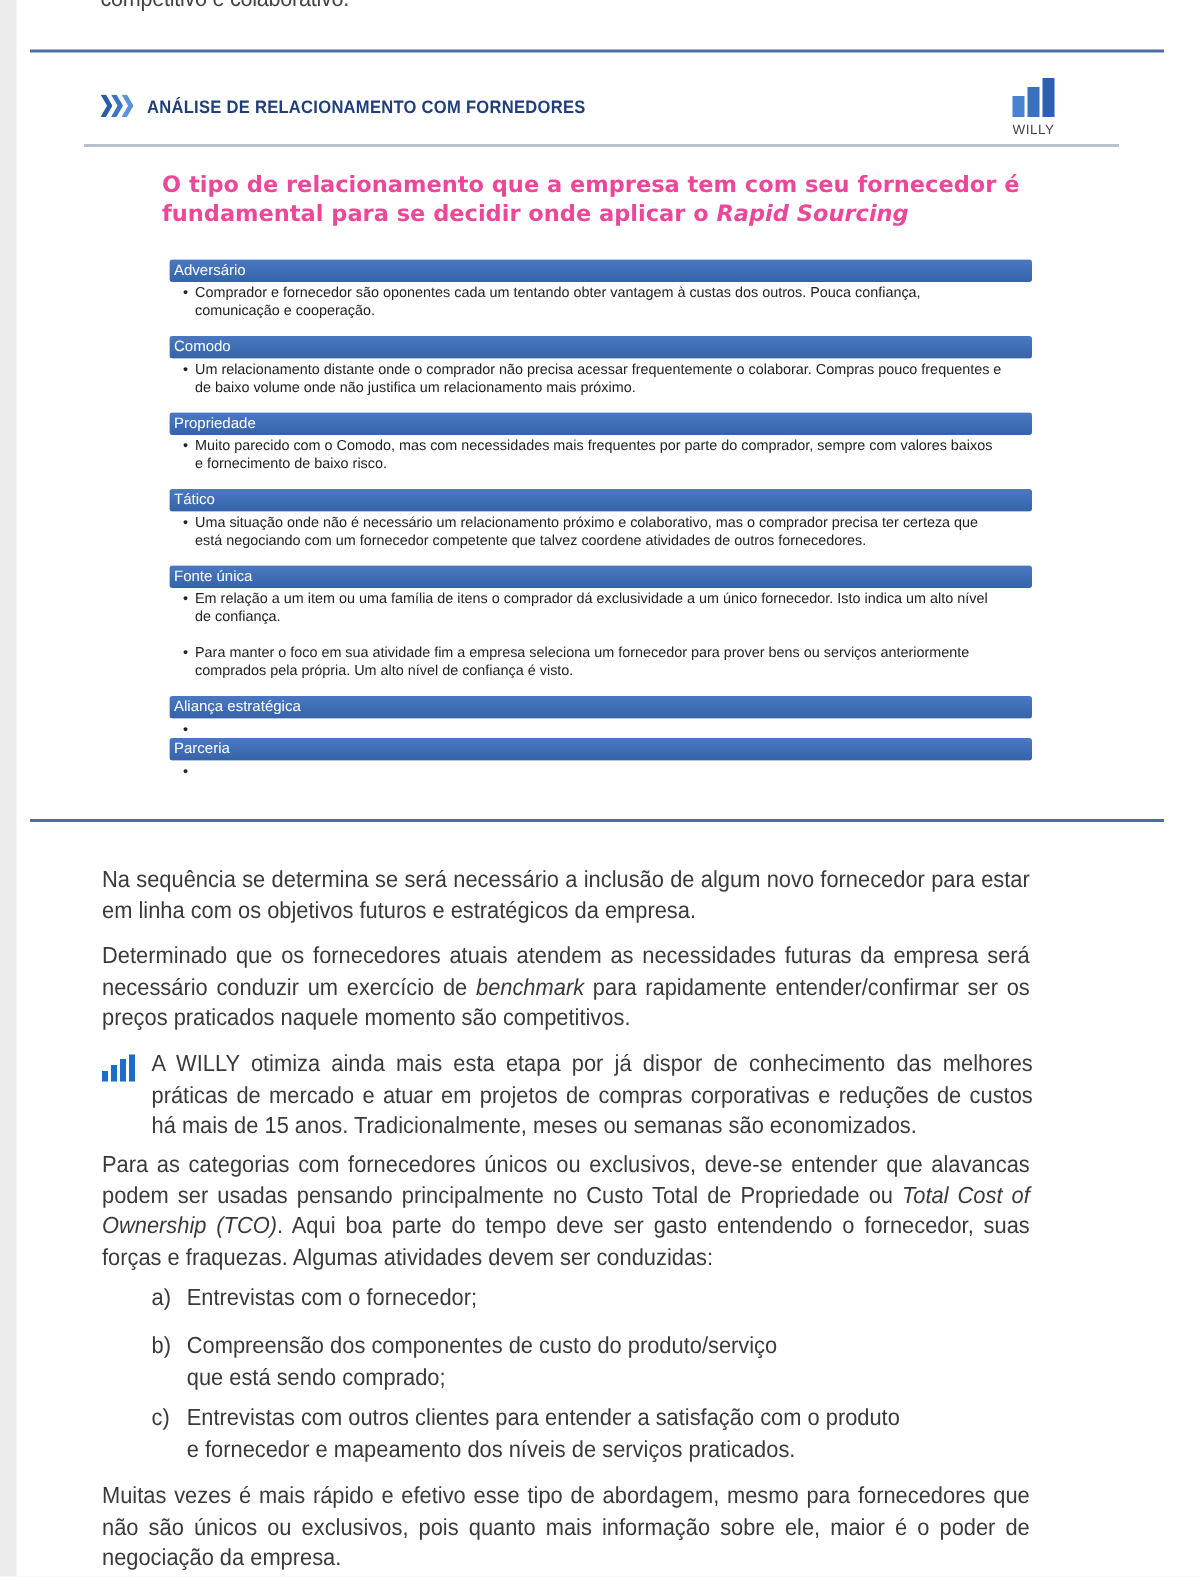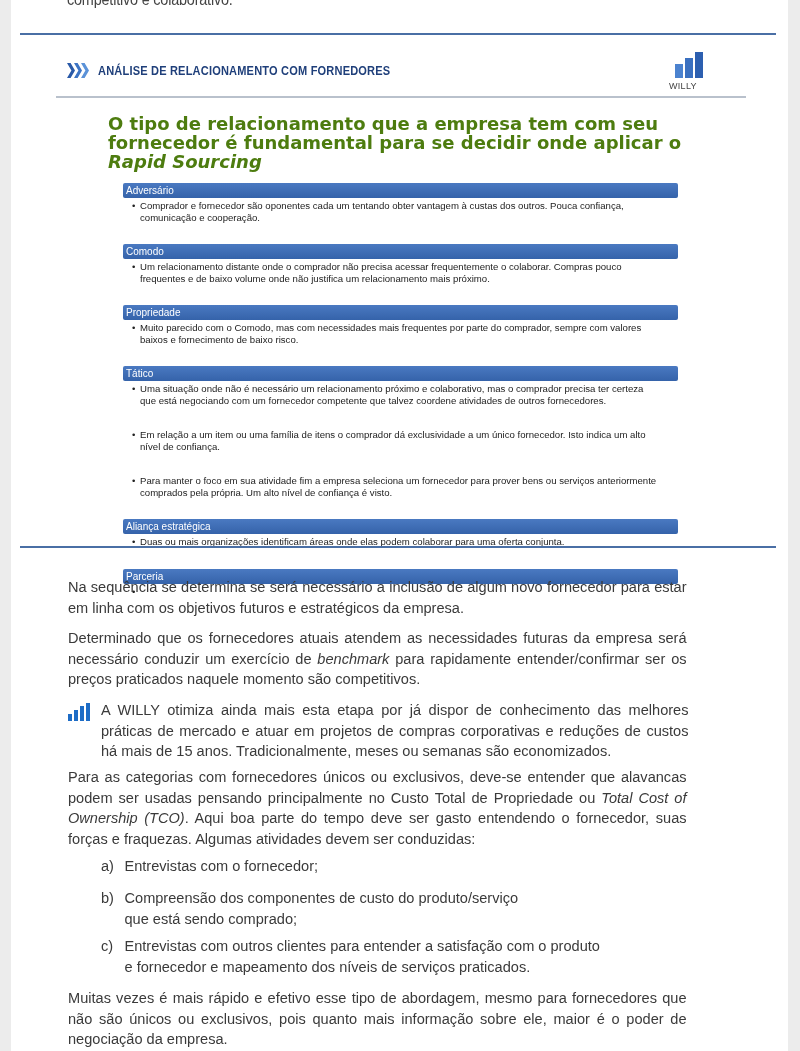--- a/index.html
+++ b/index.html
@@ -4,20 +4,21 @@
 <style>
   html, body { margin: 0; padding: 0; }
   body {
     width: 800px; height: 1051px; overflow: hidden; position: relative;
     background: #ececec;
     font-family: "Liberation Sans", "DejaVu Sans", sans-serif;
   }
   .page {
     position: absolute; left: 11px; top: 0; width: 777px; height: 1051px;
     background: #ffffff;
+    padding-left: 12px;
   }
   .cut-line {
     position: absolute; left: 56px; top: -9px;
     font-size: 16px; color: #444; letter-spacing: -0.2px;
     transform: scaleX(0.9); transform-origin: left top;
   }
   .hr-blue {
     position: absolute; left: 9px; width: 756px; height: 2px;
     background: #4a6fa5;
   }
@@ -28,35 +29,35 @@
   }
   .chev { display: flex; margin-right: 10px; }
   .chev span {
     width: 8px; height: 15px; margin-right: -1px;
     clip-path: polygon(0 0, 45% 0, 100% 50%, 45% 100%, 0 100%, 55% 50%);
   }
   .slide-title {
     font-size: 12px; font-weight: bold; color: #1f3f7a; letter-spacing: 0.2px;
     transform: scaleX(0.92); transform-origin: left center;
   }
-  .logo { position: absolute; left: 658px; top: 13px; width: 40px; }
+  .logo { position: absolute; left: 658px; top: 13px; width: 40px; text-align: center; }
   .logo-bars { display: flex; align-items: flex-end; justify-content: center; height: 30px; gap: 2px; }
   .logo-bars i { display: block; width: 8px; background: #2f64b4; }
   .logo-text { font-size: 9px; color: #444; margin-top: 3px; letter-spacing: 0.3px; }
   .slide-rule {
     position: absolute; left: 45px; top: 61px; width: 690px; height: 2px; background: #b9c1cc;
   }
   .headline {
     position: absolute; left: 97px; top: 79px; width: 600px;
-    font-family: "DejaVu Sans", sans-serif; font-weight: bold; font-size: 18px;
-    line-height: 19px; color: #4d7c0f;
+    font-family: "DejaVu Sans", sans-serif; font-weight: bold; font-size: 15px;
+    line-height: 19px; color: #ec4899;
   }
   .headline em { font-style: italic; }
   .rel-list { position: absolute; left: 94px; top: 130px; width: 591px; }
-  .rel-item { margin: 18px; }
+  .rel-item { margin: 8px; }
   .rel-bar {
     background: #3e6db5; color: #fff; font-size: 10px; height: 15px; line-height: 15px;
     padding-left: 3px; border-radius: 2px;
     background-image: linear-gradient(#4a79c1, #3563aa);
   }
   .rel-desc {
     font-size: 9.6px; line-height: 11.5px; color: #222; padding: 2px 20px 3px 17px;
     position: relative;
   }
   .rel-desc .bullet { position: absolute; left: 9px; top: 2px; }
@@ -121,28 +122,29 @@
       </div>
       <div class="rel-item">
         <div class="rel-bar">Propriedade</div>
         <div class="rel-desc"><span class="bullet">•</span><span>Muito parecido com o Comodo, mas com necessidades mais frequentes por parte do comprador, sempre com valores baixos e fornecimento de baixo risco.</span></div>
       </div>
       <div class="rel-item">
         <div class="rel-bar">Tático</div>
         <div class="rel-desc"><span class="bullet">•</span><span>Uma situação onde não é necessário um relacionamento próximo e colaborativo, mas o comprador precisa ter certeza que está negociando com um fornecedor competente que talvez coordene atividades de outros fornecedores.</span></div>
       </div>
       <div class="rel-item">
+        <div class="rel-bar">Fonte única</div>
         <div class="rel-desc"><span class="bullet">•</span><span>Em relação a um item ou uma família de itens o comprador dá exclusividade a um único fornecedor. Isto indica um alto nível de confiança.</span></div>
       </div>
       <div class="rel-item">
         <div class="rel-desc"><span class="bullet">•</span><span>Para manter o foco em sua atividade fim a empresa seleciona um fornecedor para prover bens ou serviços anteriormente comprados pela própria. Um alto nível de confiança é visto.</span></div>
       </div>
       <div class="rel-item">
         <div class="rel-bar">Aliança estratégica</div>
-        <div class="rel-desc"><span class="bullet">•</span><span>Duas ou mais organizações identificam áreas onde elas podem colaborar para uma oferta conjunta.</span></div>
+        <div class="rel-desc"><span class="bullet">•</span></div>
       </div>
       <div class="rel-item">
         <div class="rel-bar">Parceria</div>
         <div class="rel-desc"><span class="bullet">•</span></div>
       </div>
     </div>
   </div>
 
   <div class="hr-blue" style="top:546px"></div>
 

